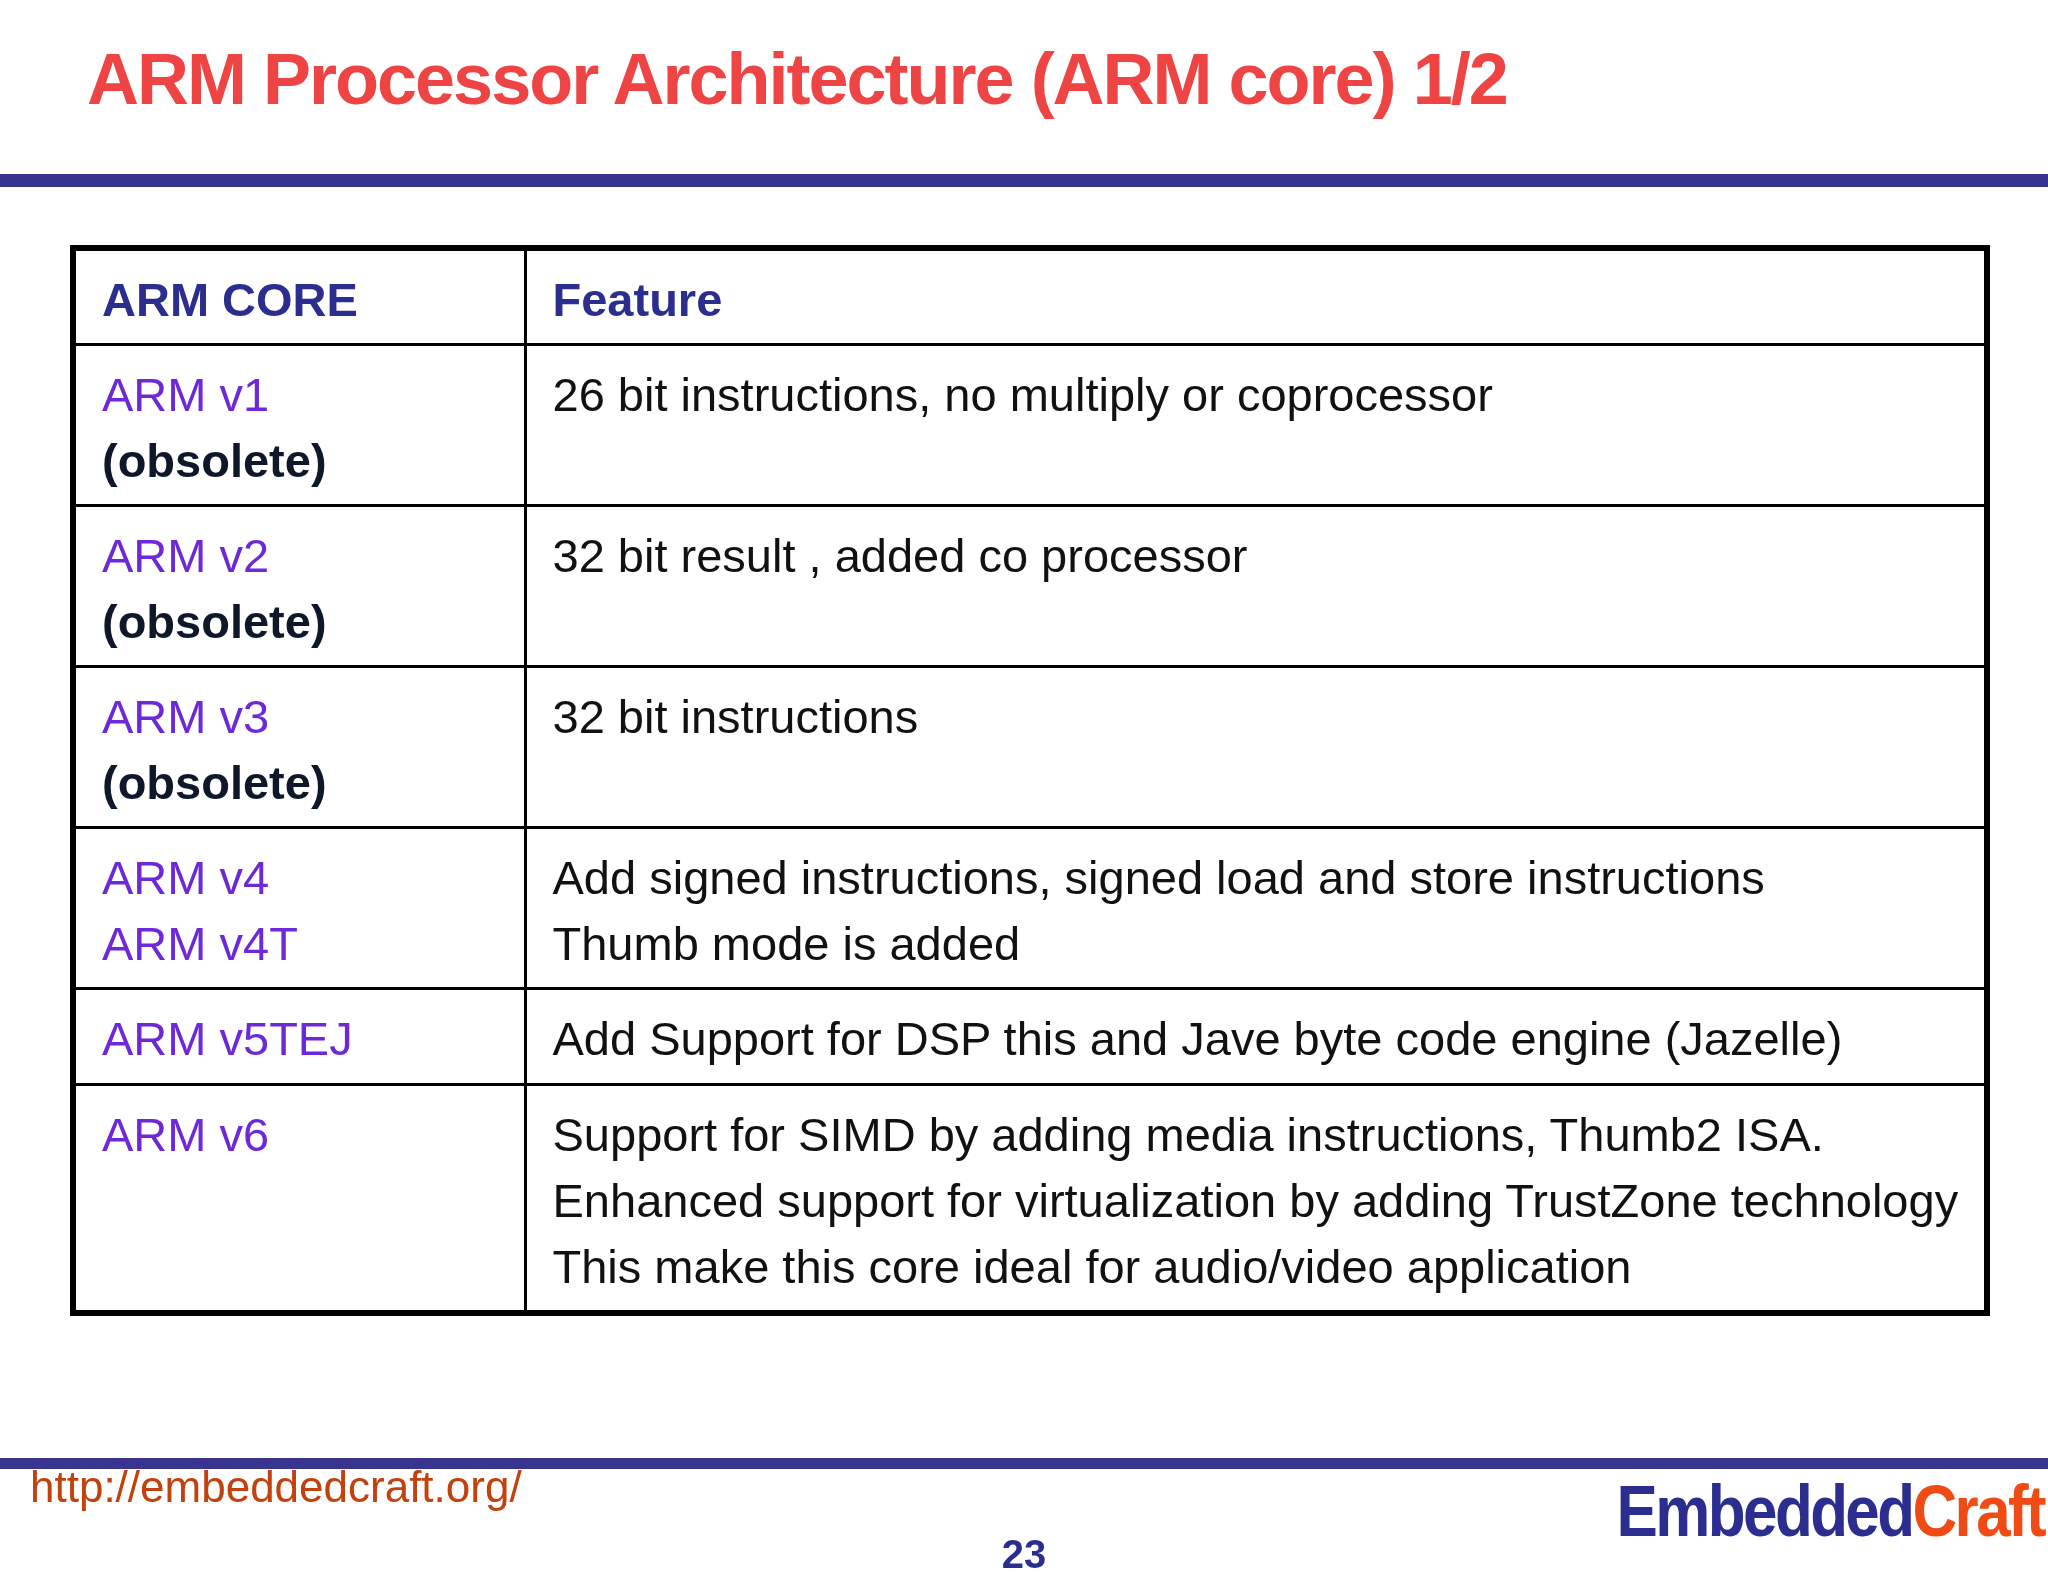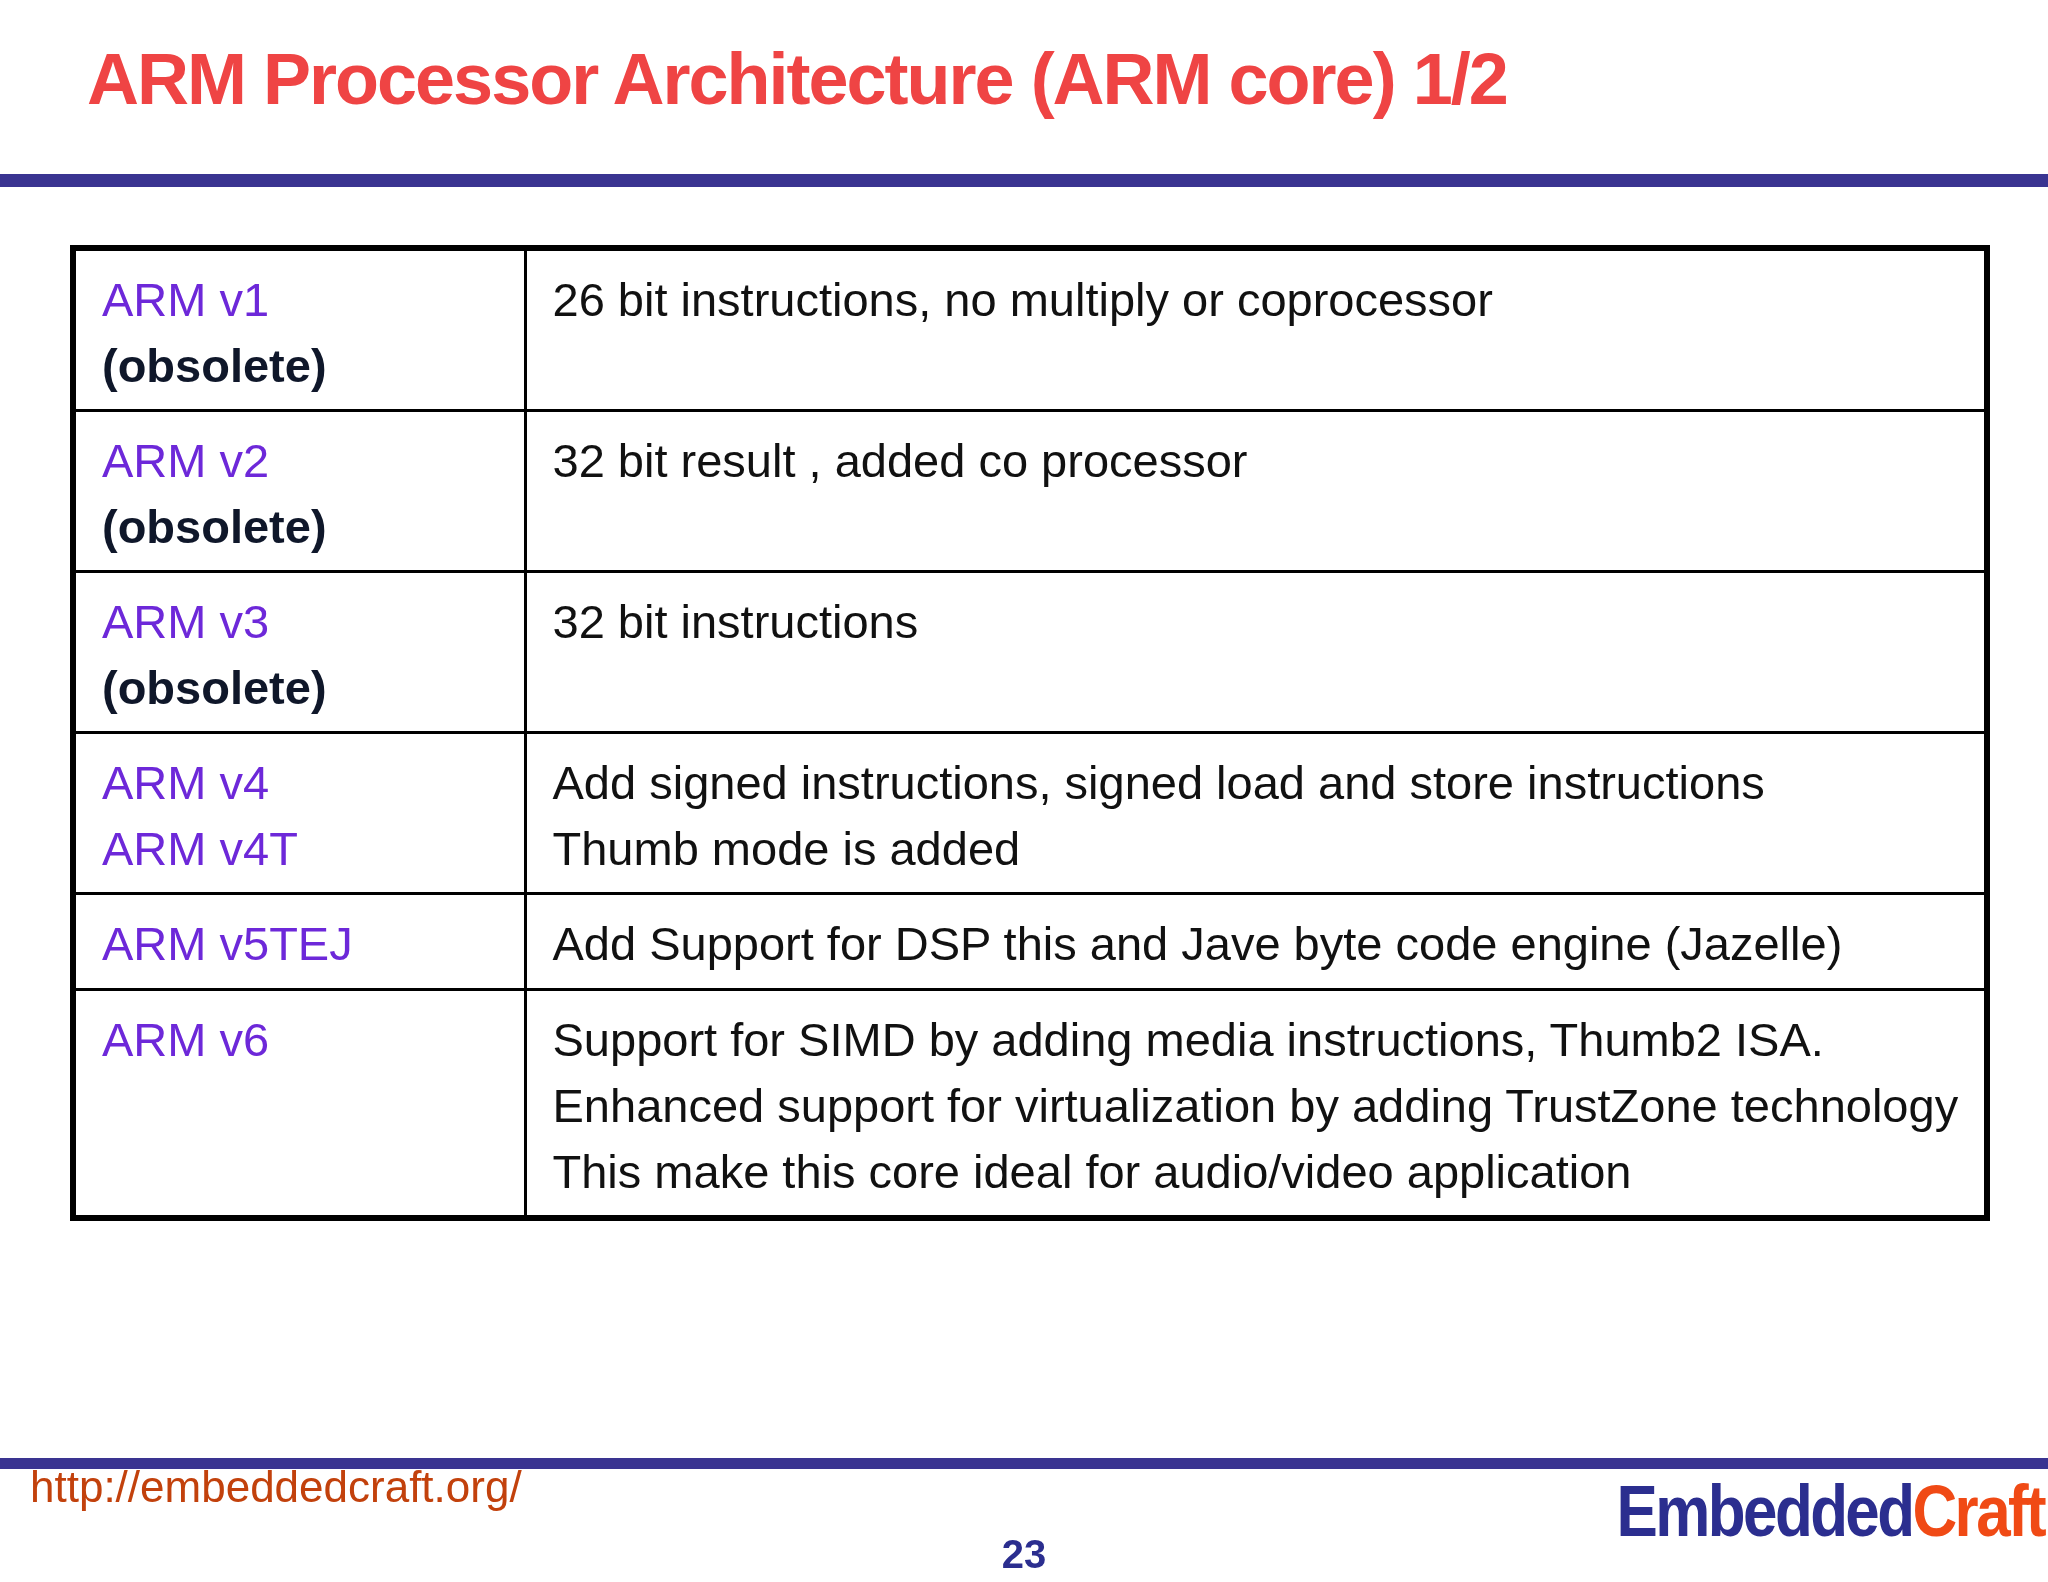--- a/index.html
+++ b/index.html
@@ -105,20 +105,24 @@
 </head>
 <body>
 
 <div class="slide">
 
   <div class="title">ARM Processor Architecture (ARM core) 1/2</div>
   <div class="title-rule"></div>
 
   <table class="core-table">
     <tbody>
+        <tr class="hdr">
+      <td class="col-core">ARM CORE</td>
+      <td>Feature</td>
+    </tr>
 
     <tr class="r1">
       <td class="col-core"><span class="core-name">ARM v1</span> <span class="obsolete">(obsolete)</span></td>
       <td>
             <div class="feat-line">26 bit instructions, no multiply or coprocessor</div>
           </td>
     </tr>
 
     <tr class="r2">
       <td class="col-core"><span class="core-name">ARM v2</span> <span class="obsolete">(obsolete)</span></td>

